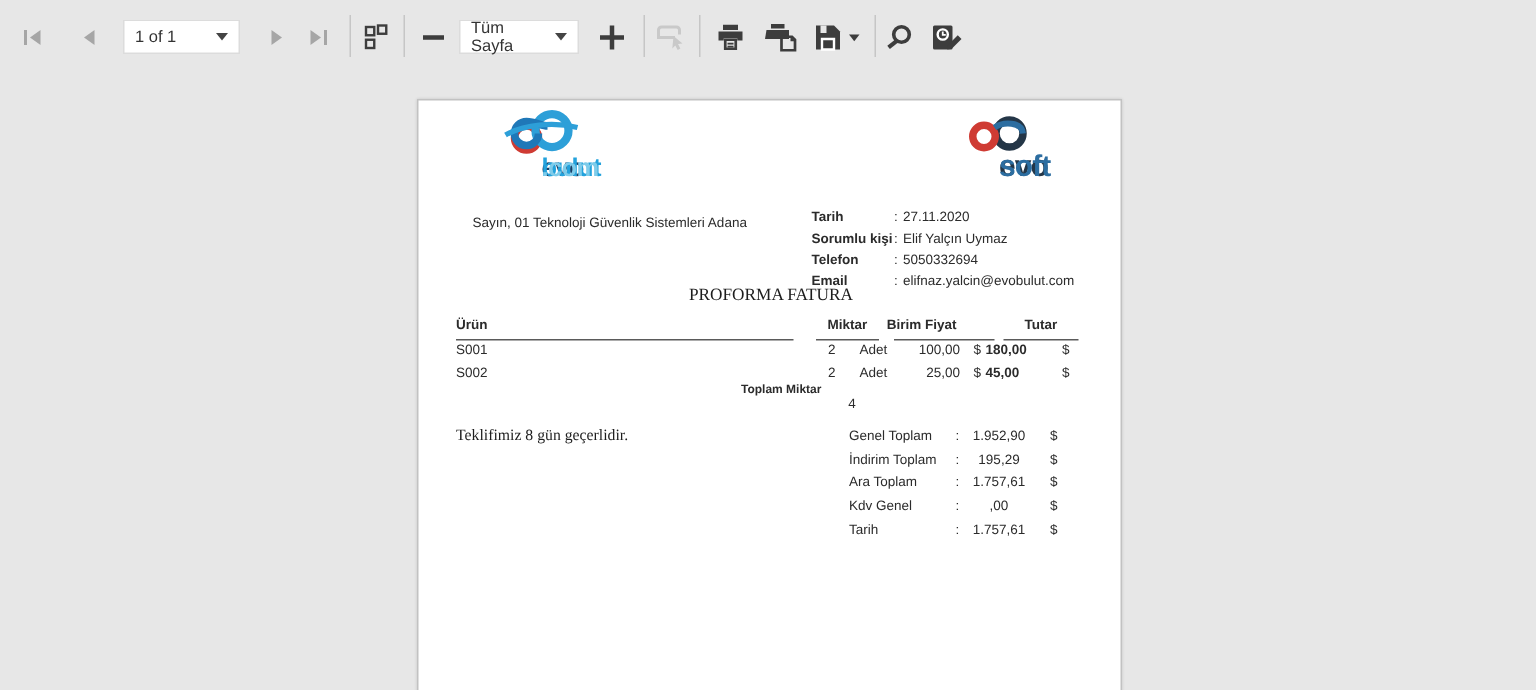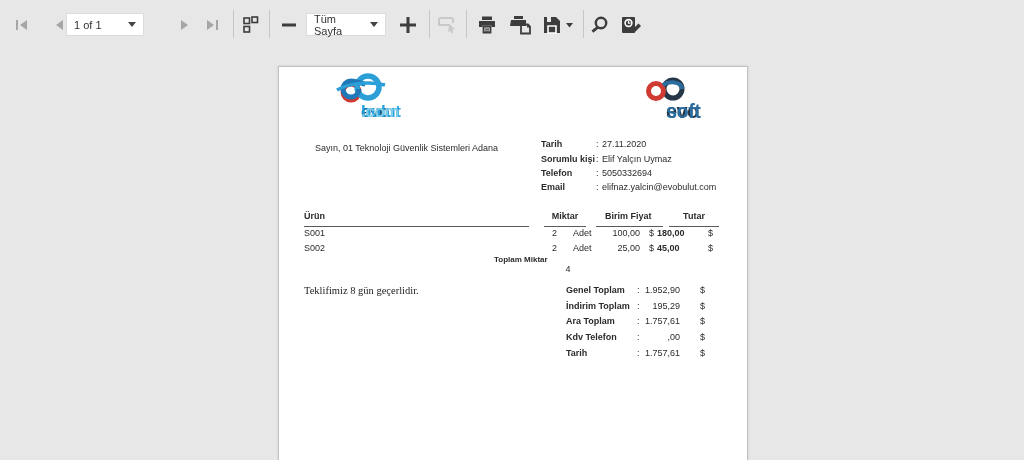--- a/index.html
+++ b/index.html
@@ -55,43 +55,43 @@
   .c-price { left:300px; width:61px; text-align:right; }
   .c-cur1  { left:370px; }
   .c-total { left:378px; width:47px; text-align:left;font-weight:bold; }
   .c-cur2  { left:429px; }
   .tqty-lbl { left:215px; top:188px; font-size:8px; font-weight:bold; }
   .tqty-val { left:265px; top:197px; width:48px; text-align:center; }
 
   
   .validity { left:25px; top:218px; font-size:10.5px; }
   .total-row { left:287px; width:160px; height:12px; }
-  .total-row .lbl { left:0; font-weight:bold; }
+  .total-row .lbl { left:0; font-weight:normal; }
   .total-row .sep { left:71px; }
-  .total-row .val { left:54px; width:60px; text-align:right; }
+  .total-row .val { left:70px; width:60px; text-align:center; }
   .total-row .cur { left:134px; }
 </style>
 </head>
 <body>
 
 <div class="toolbar">
 
   <button class="tbtn" style="left:8px">
     <svg width="16" height="16" viewBox="0 0 16 16">
       <rect class="ic-gray" x="2" y="3" width="2" height="10"></rect>
         <path class="ic-gray" d="M13 3 L6 8 L13 13 Z"></path>
       </svg>
   </button>
   <button class="tbtn" style="left:45px">
     <svg width="16" height="16" viewBox="0 0 16 16">
       <path class="ic-gray" d="M12 3 L5 8 L12 13 Z"></path>
       </svg>
   </button>
 
-  <div class="tselect" style="left:66px; width:78px">
+  <div class="tselect" style="left:82px; width:78px">
     <span>1 of 1</span>
     <span class="caret"></span>
   </div>
 
   <button class="tbtn" style="left:170px">
     <svg width="16" height="16" viewBox="0 0 16 16">
       <path class="ic-gray" d="M5 3 L12 8 L5 13 Z"></path>
       </svg>
   </button>
   <button class="tbtn" style="left:198px">
@@ -238,24 +238,25 @@
       <span class="doc-sans lbl">Telefon</span>
       <span class="doc-sans sep">:</span>
       <span class="doc-sans val">5050332694</span>
     </div>
     <div class="info-row" style="top:115px">
       <span class="doc-sans lbl">Email</span>
       <span class="doc-sans sep">:</span>
       <span class="doc-sans val">elifnaz.yalcin@evobulut.com</span>
     </div>
 
+    <div class="doc-serif doc-title">PROFORMA FATURA</div>
 
     <span class="th" style="left:25px">Ürün</span>
     <span class="th" style="left:265px; width:42px; text-align:center">Miktar</span>
-    <span class="th" style="left:326px; width:67px; text-align:left">Birim Fiyat</span>
+    <span class="th" style="left:302px; width:67px; text-align:center">Birim Fiyat</span>
     <span class="th" style="left:390px; width:50px; text-align:center">Tutar</span>
     <div class="hline" style="left:25px;  width:225px"></div>
     <div class="hline" style="left:265px; width:42px"></div>
     <div class="hline" style="left:317px; width:67px"></div>
     <div class="hline" style="left:390px; width:50px"></div>
 
     <div class="trow" style="top:161px">
       <span class="doc-sans c-code">S001</span>
       <span class="doc-sans c-qty">2</span>
       <span class="doc-sans c-unit">Adet</span>
@@ -291,21 +292,21 @@
       <span class="doc-sans val">195,29</span>
       <span class="doc-sans cur">$</span>
     </div>
     <div class="total-row" style="top:249px">
       <span class="doc-sans lbl">Ara Toplam</span>
       <span class="doc-sans sep">:</span>
       <span class="doc-sans val">1.757,61</span>
       <span class="doc-sans cur">$</span>
     </div>
     <div class="total-row" style="top:265px">
-      <span class="doc-sans lbl">Kdv Telefon</span>
+      <span class="doc-sans lbl">Kdv Genel</span>
       <span class="doc-sans sep">:</span>
       <span class="doc-sans val">,00</span>
       <span class="doc-sans cur">$</span>
     </div>
     <div class="total-row" style="top:281px">
       <span class="doc-sans lbl">Tarih</span>
       <span class="doc-sans sep">:</span>
       <span class="doc-sans val">1.757,61</span>
       <span class="doc-sans cur">$</span>
     </div>

